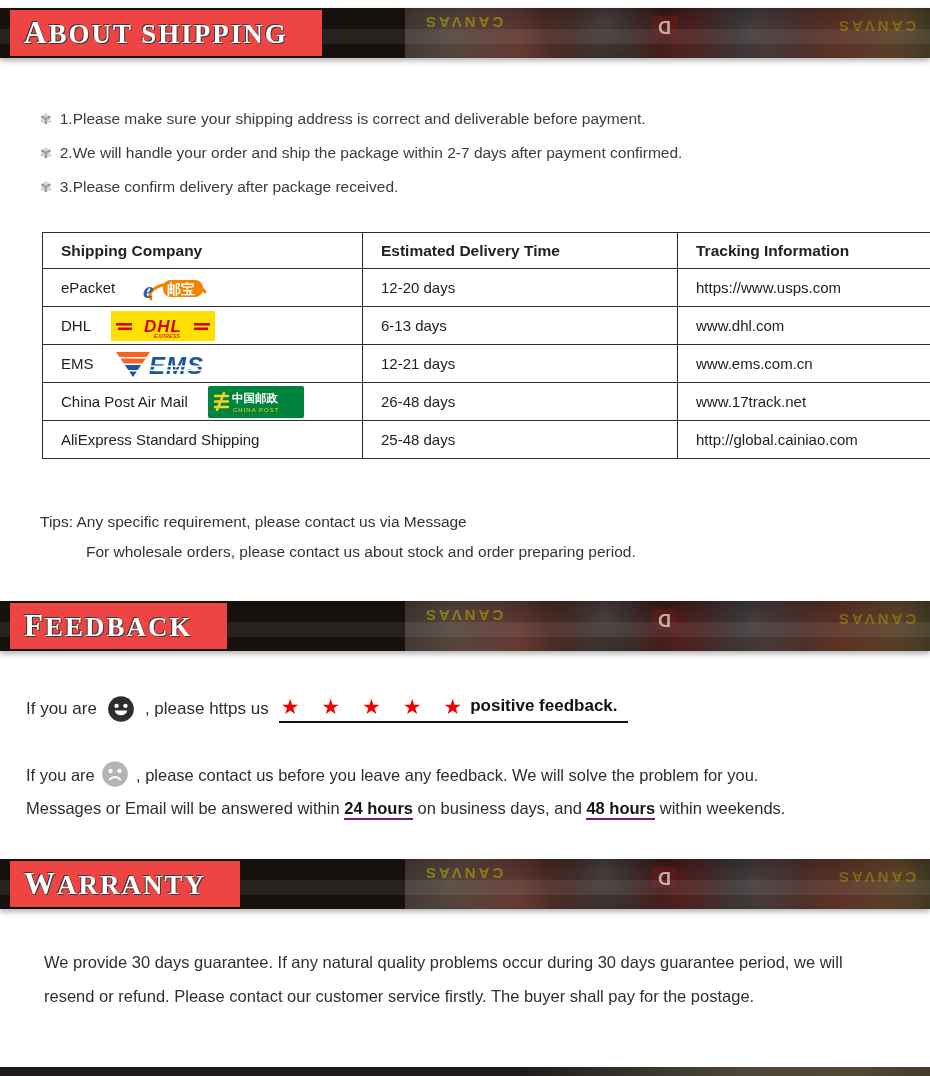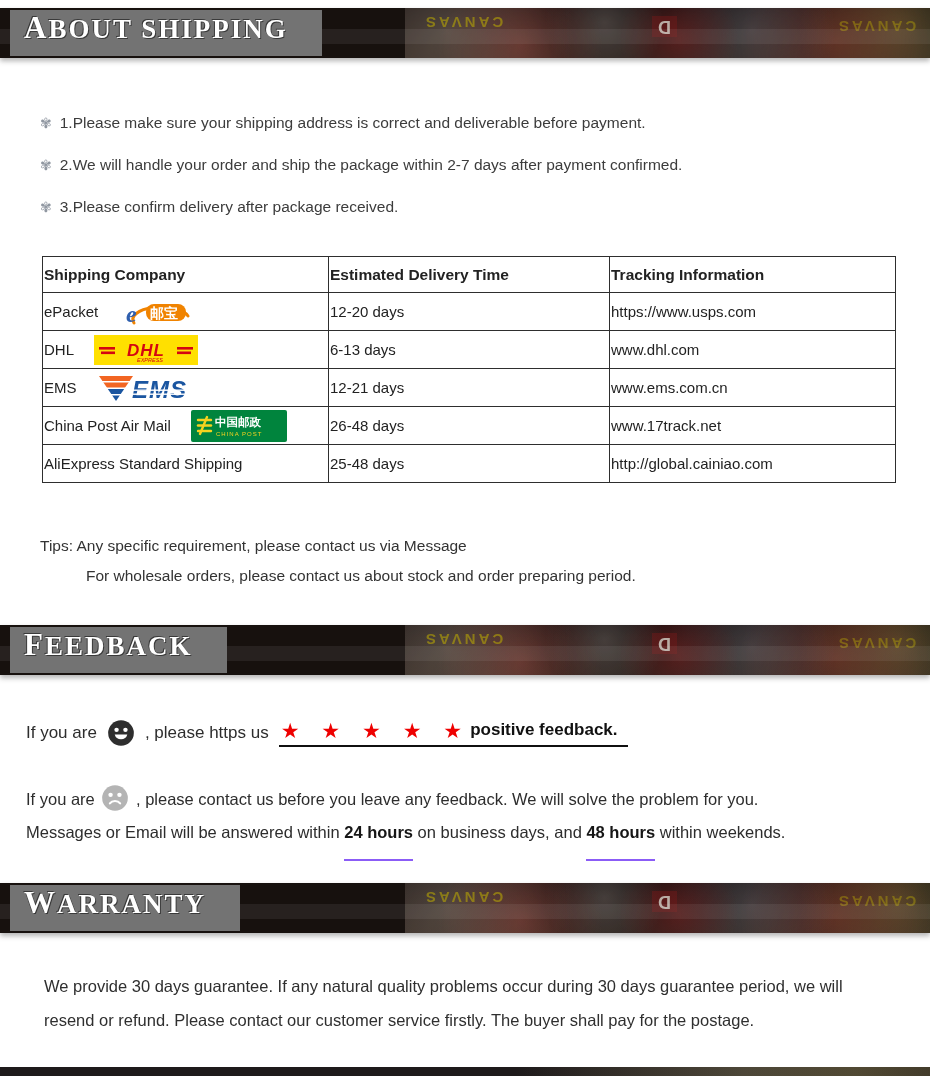--- a/index.html
+++ b/index.html
@@ -22,55 +22,55 @@
         radial-gradient(circle at 94% 35%, rgba(190,170,80,.30), transparent 20%),
         linear-gradient(#181212,#2a211d);}
   .art-scrap{position:absolute;transform:rotate(180deg);font-weight:bold;
       color:#b3a206;opacity:.62;font-size:15px;letter-spacing:3px;
       font-family:"Liberation Sans", sans-serif;}
   .art-scrap.s1{left:18px;top:6px;}
   .art-scrap.s2{right:14px;top:10px;opacity:.45;}
   .art-letter{position:absolute;left:47%;top:8px;transform:rotate(180deg);
       color:#d8d2c8;background:rgba(120,25,25,.55);padding:0 6px;
       font-weight:bold;font-size:18px;opacity:.8;}
-  .banner-label{position:absolute;left:10px;top:2px;bottom:2px;background:#737373;
-      display:flex;align-items:flex-start;padding:0 34px 0 14px;z-index:2;}
+  .banner-label{position:absolute;left:10px;top:2px;bottom:2px;background:#ef4444;
+      display:flex;align-items:center;padding:0 34px 0 14px;z-index:2;}
   .banner-title{font-family:"Liberation Serif", serif;font-weight:bold;color:#fff;
       font-size:27px;letter-spacing:2px;white-space:nowrap;
       text-shadow:1px 1px 0 #3a3a3a,-1px -1px 0 #3a3a3a;}
   .banner-title::first-letter{font-size:115%;}
 
   
   .notes{margin:44px 0 0 40px;}
-  .note{line-height:42px;font-size:15.5px;color:#3c3c3c;}
+  .note{line-height:34px;font-size:15.5px;color:#3c3c3c;}
   .florette{color:#9097a1;margin-right:8px;font-size:14px;}
 
   
   .ship-table{border-collapse:collapse;margin:28px 0 0 42px;width:844px;table-layout:fixed;}
-  .ship-table th,.ship-table td{border:1px solid #2e2e2e;padding:0 1px;text-align:left;
+  .ship-table th,.ship-table td{border:1px solid #2e2e2e;padding:0 18px;text-align:left;
       font-size:15px;color:#222;height:37px;overflow:hidden;white-space:nowrap;}
   .ship-table th{font-weight:bold;font-size:15.5px;height:35px;}
   .col1{width:283px;} .col2{width:278px;margin-top:35px;} .col3{width:283px;}
   .company-wrap{display:flex;align-items:center;gap:20px;}
   .logo{display:inline-flex;align-items:center;}
 
   
   .tips{margin:48px 0 0 40px;font-size:15.5px;color:#333;line-height:30px;}
   .tips .indent{padding-left:46px;}
 
   
   .fb-line1{margin:44px 0 0 26px;font-size:17px;color:#2d2d2d;
       display:flex;align-items:center;gap:8px;}
   .stars-underline{display:inline-flex;align-items:center;border-bottom:2px solid #101010;
       padding:0 10px 4px 2px;margin-left:2px;}
   .stars{color:#ee0000;font-size:21px;letter-spacing:8px;line-height:1;}
   .positive{font-weight:bold;font-size:17px;color:#111;}
   .fb-para{margin:36px 26px 12px 26px;font-size:16.5px;color:#2d2d2d;line-height:33px;}
   .face{vertical-align:-7px;margin:0 2px;}
-  .hours{font-weight:bold;color:#161616;border-bottom:2px solid #8b5cf6;padding-bottom:18px;}
+  .hours{font-weight:bold;color:#161616;border-bottom:2px solid #701a75;padding-bottom:1px;}
 
   
   .warranty-text{margin:36px 46px 0 44px;font-size:16.5px;color:#2f2f2f;line-height:34px;}
 
   
   .bottom-bar{position:absolute;bottom:0;left:0;width:930px;height:9px;background:#1e1a1b;
       background-image:radial-gradient(circle at 92% 50%, rgba(200,180,90,.25), transparent 40%),
                        radial-gradient(circle at 80% 50%, rgba(150,150,150,.18), transparent 30%);}
 </style>
 </head>

